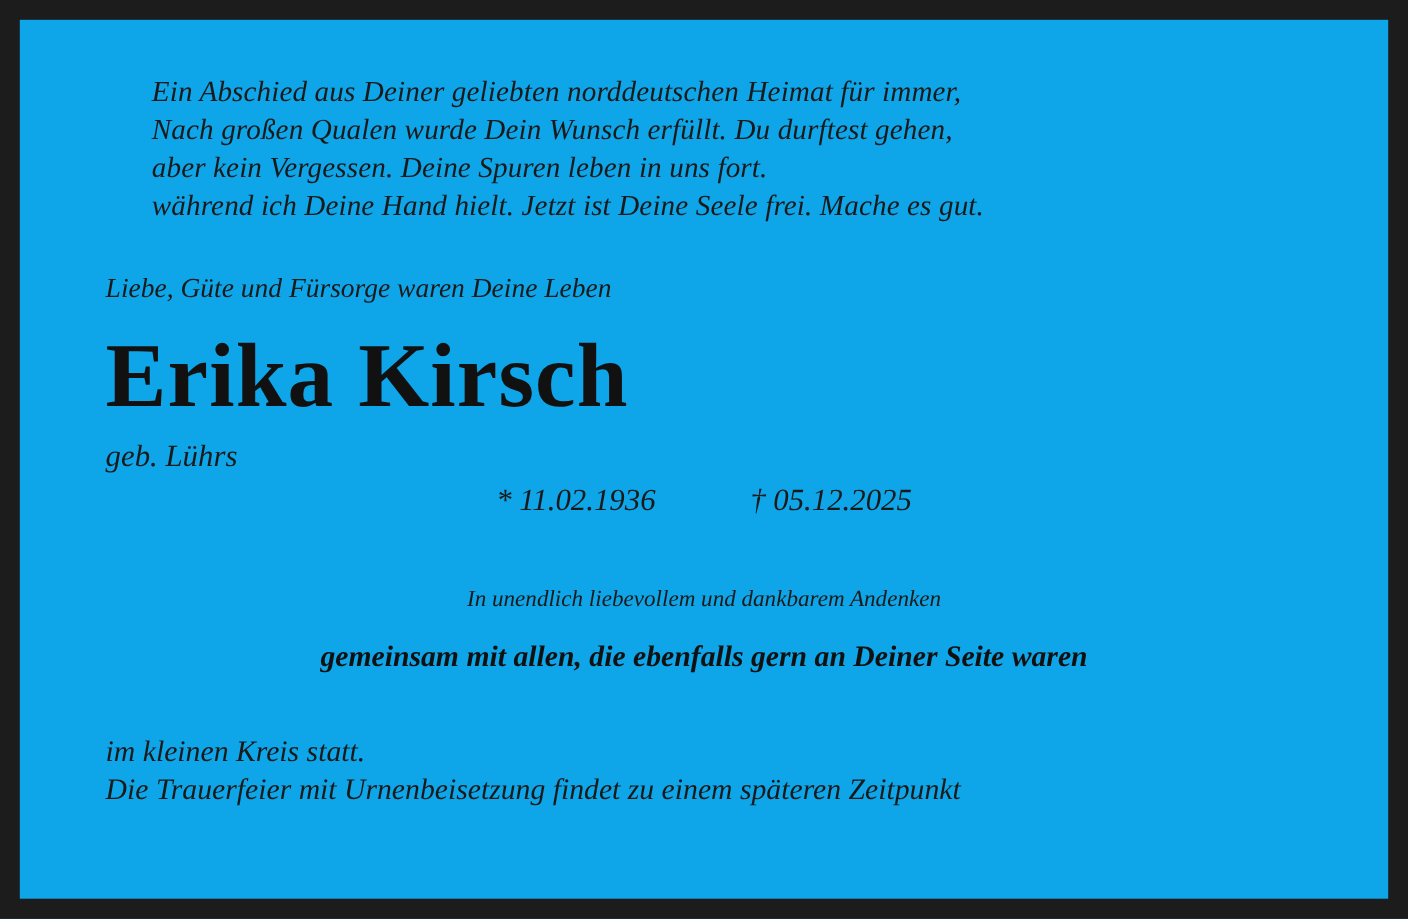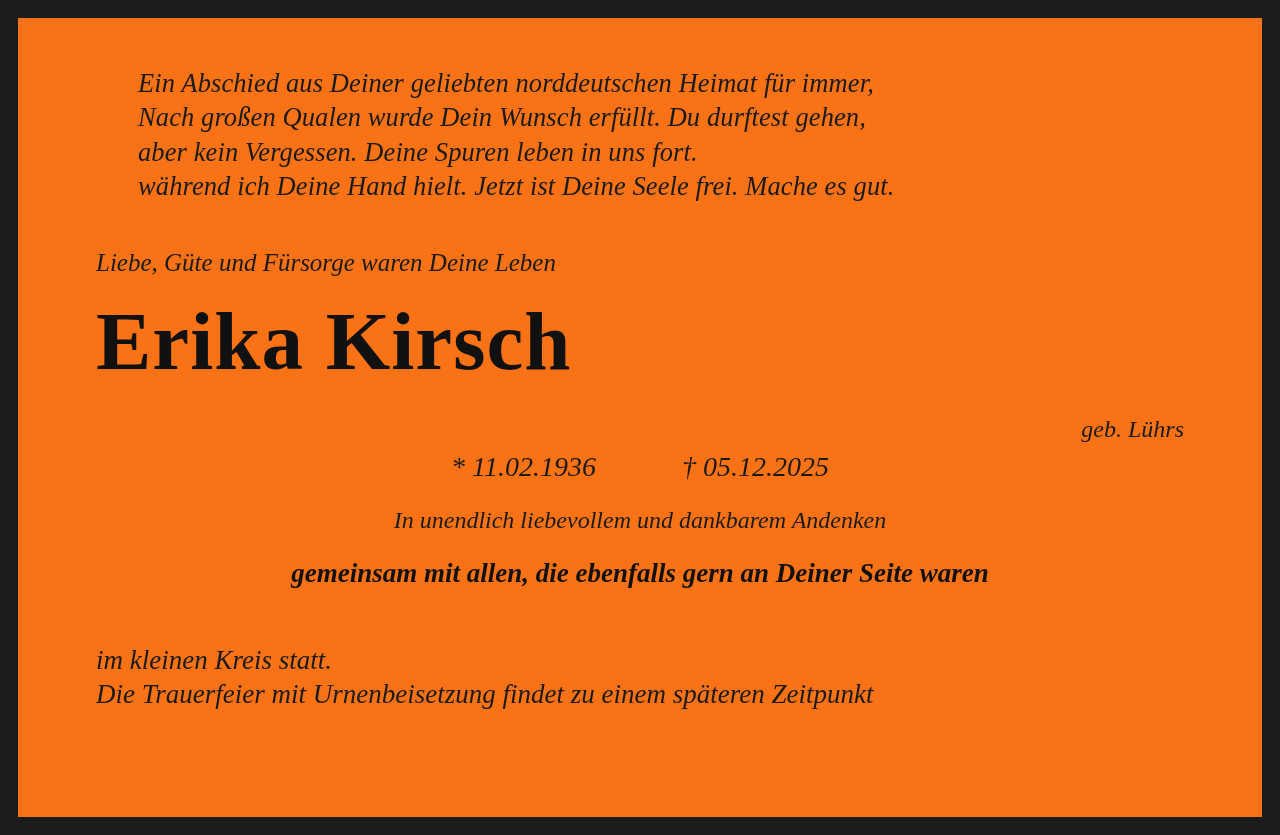--- a/index.html
+++ b/index.html
@@ -22,21 +22,21 @@
     width: 1280px;
     height: 835px;
     background: #1c1c1c;
     box-sizing: border-box;
     padding: 18px;
   }
 
   .notice-card {
     width: 100%;
     height: 100%;
-    background: #f97316;
+    background: #0ea5e9;
     box-sizing: border-box;
     position: relative;
   }
 
   .inner {
     position: absolute;
     left: 0;
     top: 0;
     right: 0;
     bottom: 0;
@@ -76,25 +76,25 @@
     font-weight: bold;
     font-size: 83px;
     line-height: 1.06;
     letter-spacing: 1px;
     margin-top: 20px;
     color: #111111;
   }
 
   
   .maiden {
-    text-align: right;
+    text-align: left;
     font-family: "Liberation Serif", serif;
     font-style: italic;
-    font-size: 24px;
-    margin-top: 30px;
+    font-size: 28px;
+    margin-top: 14px;
     color: #1a1a1a;
   }
 
   
   .dates {
     text-align: center;
     font-family: "Liberation Serif", serif;
     font-style: italic;
     font-size: 28px;
     margin-top: 8px;
@@ -103,22 +103,22 @@
   .dates .sep {
     display: inline-block;
     width: 72px;
   }
 
   
   .memorial {
     text-align: center;
     font-family: "Liberation Serif", serif;
     font-style: italic;
-    font-size: 24px;
-    margin-top: 24px;
+    font-size: 21px;
+    margin-top: 60px;
     color: #1a1a1a;
   }
 
   
   .mourners {
     margin-top: 20px;
     text-align: center;
     font-family: "Liberation Serif", serif;
     font-style: italic;
     font-weight: bold;

